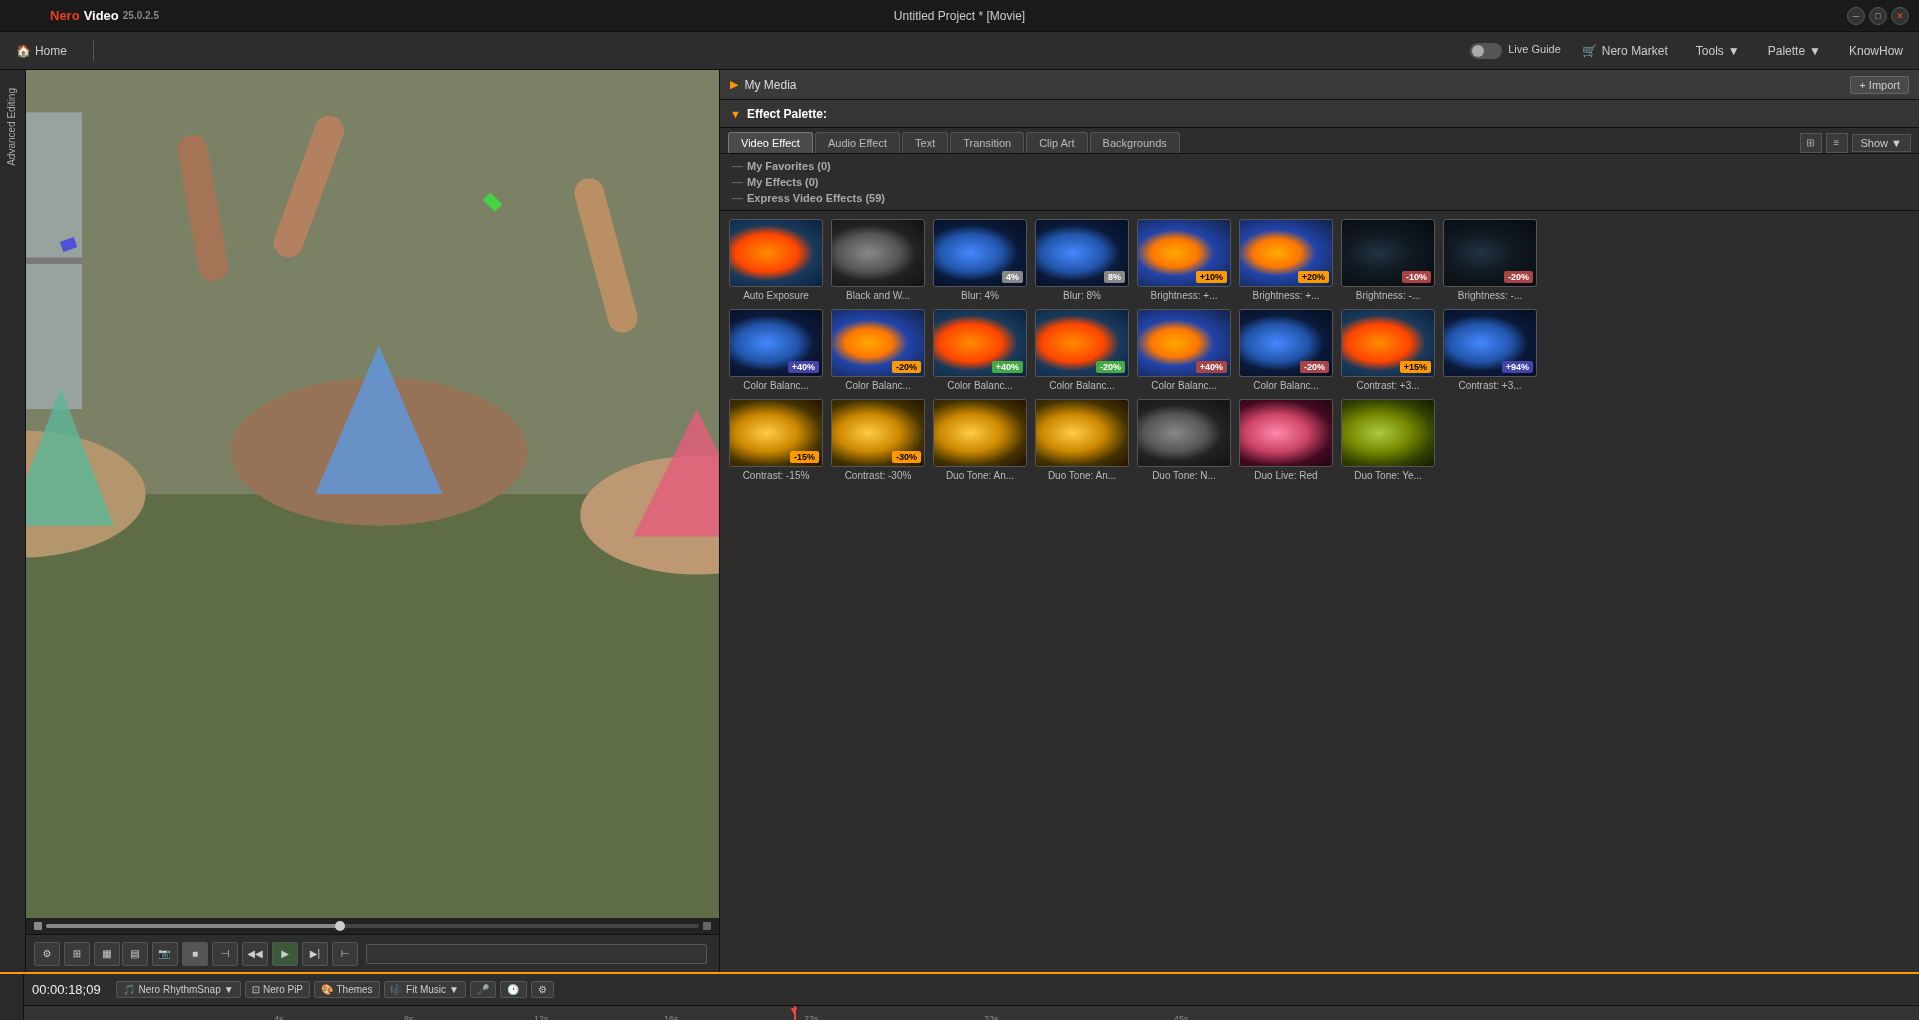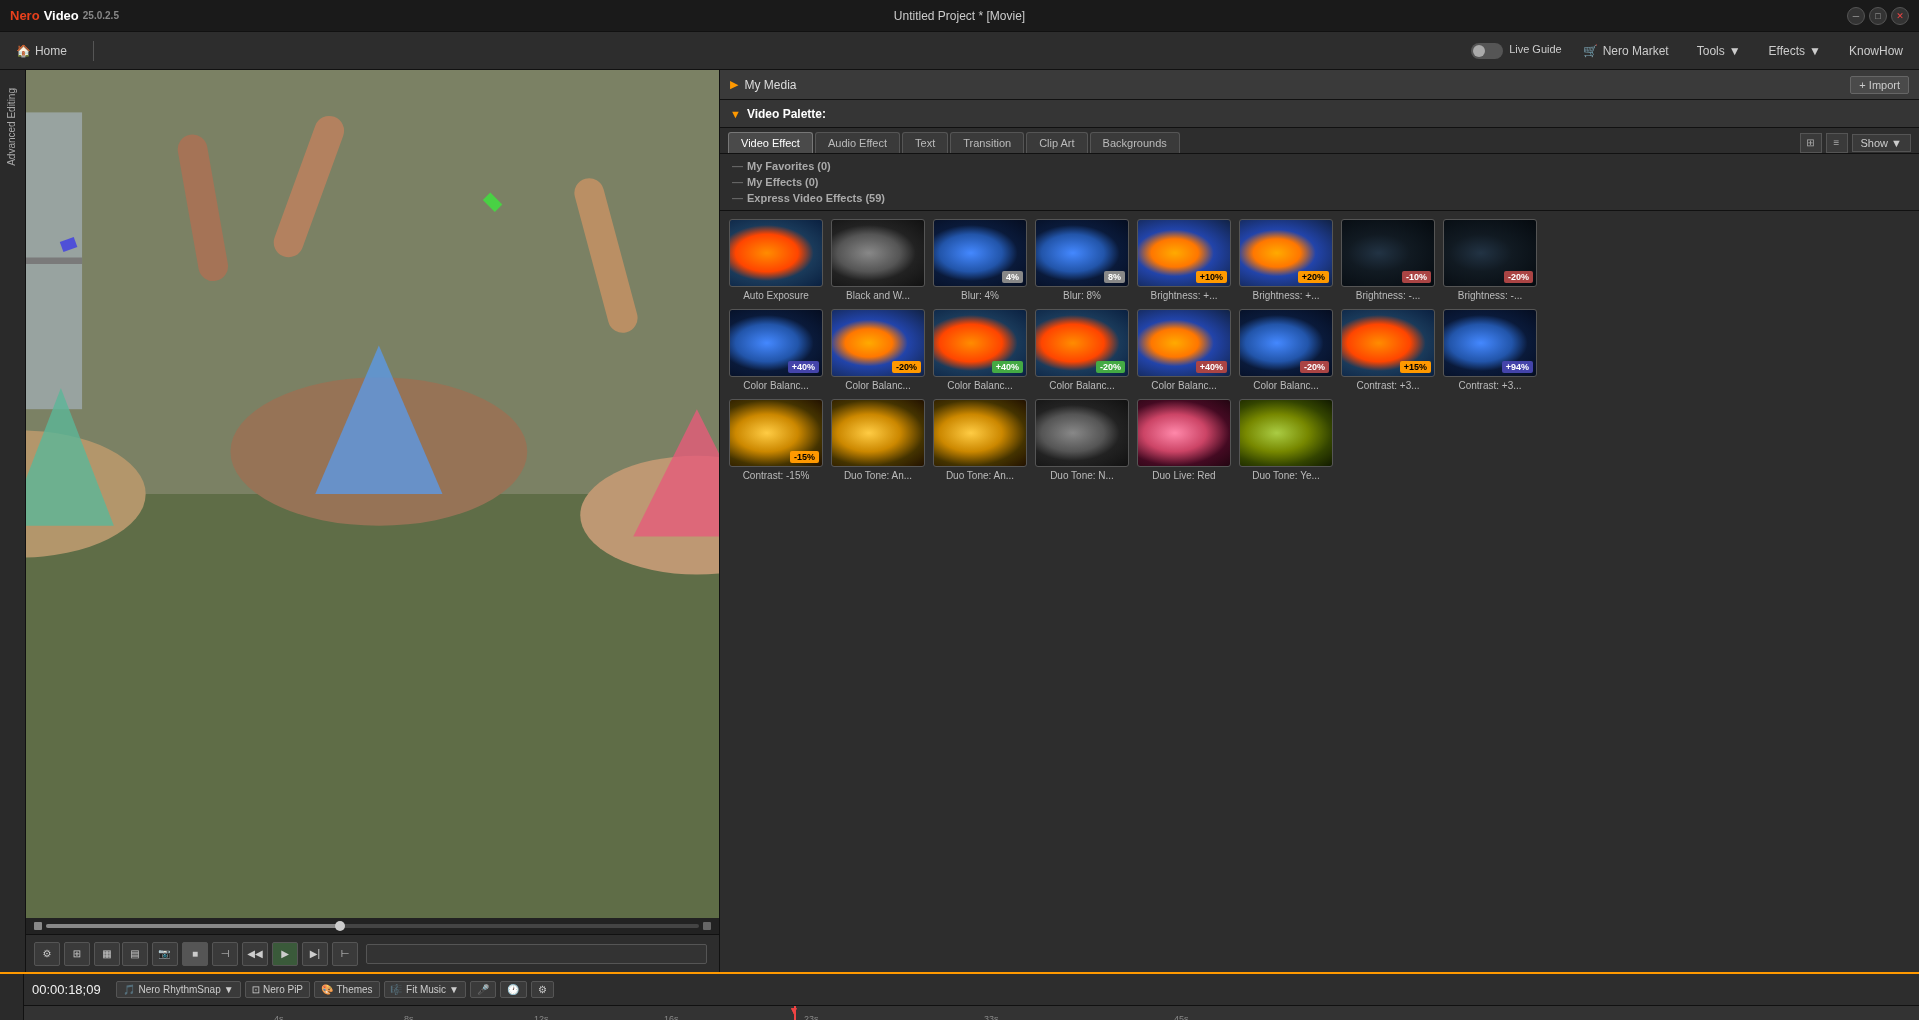--- a/index.html
+++ b/index.html
@@ -1,21 +1,21 @@
 <!DOCTYPE html>
 <html><head>
   <meta charset="utf-8">
   <style>
     * { box-sizing: border-box; margin: 0; padding: 0; }
     body { font-family: 'Segoe UI', Arial, sans-serif; font-size: 12px; background: #2b2b2b; color: #ddd; width: 1919px; height: 1020px; overflow: hidden; }
 
     
     #titlebar { background: #1a1a1a; height: 32px; display: flex; align-items: center; justify-content: space-between; padding: 0 10px; border-bottom: 1px solid #111; }
     #titlebar-left { display: flex; align-items: center; gap: 8px; }
-    #titlebar-logo { color: #e8401c; font-weight: bold; font-size: 13px; display: flex; align-items: center; gap: 4px; }
+    #titlebar-logo { color: #e8401c; font-weight: bold; font-size: 13px; display: flex; align-items: center; gap: 4px; margin-left: 40px; }
     #titlebar-title { color: #ccc; font-size: 12px; position: absolute; left: 50%; transform: translateX(-50%); }
     #titlebar-controls { display: flex; gap: 4px; }
     .title-btn { width: 18px; height: 18px; border-radius: 50%; border: 1px solid #555; background: #333; display: flex; align-items: center; justify-content: center; font-size: 9px; color: #aaa; cursor: pointer; }
 
     
     #top-toolbar { background: #2d2d2d; height: 38px; display: flex; align-items: center; padding: 0 10px; gap: 16px; border-bottom: 1px solid #111; }
     .toolbar-btn { background: none; border: none; color: #ccc; font-size: 12px; cursor: pointer; display: flex; align-items: center; gap: 4px; padding: 3px 6px; border-radius: 3px; }
     .toolbar-sep { width: 1px; height: 20px; background: #555; margin: 0 4px; }
     #live-guide-toggle { display: flex; gap: 6px; color: #ccc; font-size: 11px; margin-left: auto; }
     .toggle-switch { width: 32px; height: 16px; background: #555; border-radius: 8px; position: relative; cursor: pointer; }
@@ -150,21 +150,21 @@
   </div>
   <button class="toolbar-btn">
     <span style="color:#4a4;">🛒</span>
     <span>Nero Market</span>
   </button>
   <button class="toolbar-btn">
     <span>Tools</span>
     <span>▼</span>
   </button>
   <button class="toolbar-btn">
-    <span>Effects</span>
+    <span>Palette</span>
     <span>▼</span>
   </button>
   <button class="toolbar-btn">
     <span>KnowHow</span>
   </button>
 </div>
 
 <div id="main-layout">
 
   <div id="left-sidebar">
@@ -237,21 +237,21 @@
 
   <div id="right-panel">
     <div id="my-media-bar">
       <span class="arrow">▶</span>
       <span>My Media</span>
       <button id="import-btn">+ Import</button>
     </div>
 
     <div id="effect-palette-header">
       <span class="arrow" style="color:#f90;">▼</span>
-      <span style="font-weight:bold;color:#fff;">Video Palette:</span>
+      <span style="font-weight:bold;color:#fff;">Effect Palette:</span>
     </div>
 
     <div id="effect-tabs">
       <div class="effect-tab active">Video Effect</div>
       <div class="effect-tab">Audio Effect</div>
       <div class="effect-tab">Text</div>
       <div class="effect-tab">Transition</div>
       <div class="effect-tab">Clip Art</div>
       <div class="effect-tab">Backgrounds</div>
       <div id="effect-tabs-right">
@@ -366,20 +366,26 @@
           <div class="effect-label">Contrast: +3...</div>
         </div>
       </div>
 
       <div class="effects-row">
         <div class="effect-item">
           <div class="effect-thumb fish-golden">
             <span class="effect-badge">-15%</span>
           </div>
           <div class="effect-label">Contrast: -15%</div>
+        </div>
+        <div class="effect-item">
+          <div class="effect-thumb fish-golden">
+            <span class="effect-badge">-30%</span>
+          </div>
+          <div class="effect-label">Contrast: -30%</div>
         </div>
         <div class="effect-item">
           <div class="effect-thumb fish-golden"></div>
           <div class="effect-label">Duo Tone: An...</div>
         </div>
         <div class="effect-item">
           <div class="effect-thumb fish-golden"></div>
           <div class="effect-label">Duo Tone: An...</div>
         </div>
         <div class="effect-item">

